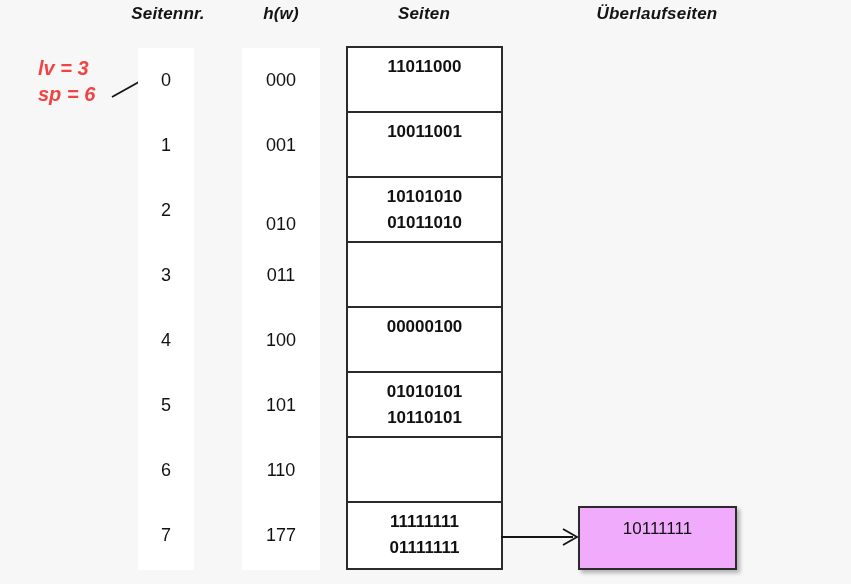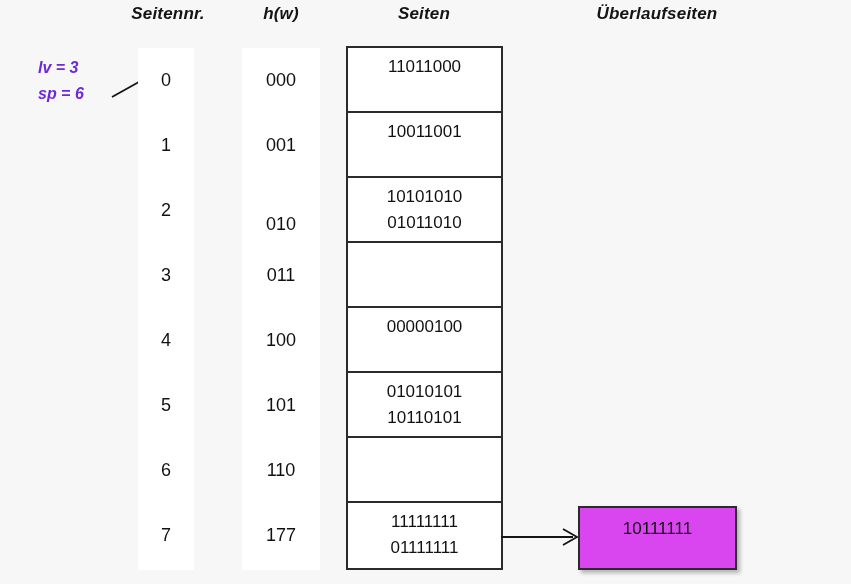--- a/index.html
+++ b/index.html
@@ -36,25 +36,25 @@
   #hdr-hw       { left: 281px; transform: translateX(-50%); }
   #hdr-seiten   { left: 424px; transform: translateX(-50%); }
   #hdr-ueber    { left: 657px; transform: translateX(-50%); font-style: italic; }
 
   
   .annotation {
     position: absolute;
     left: 38px;
     top: 55px;
     font-style: italic;
-    font-size: 16px;
+    font-size: 20px;
     font-weight: 600;
     line-height: 26px;
     white-space: nowrap;
-    color: #6d28d9;
+    color: #ef4444;
   }
   .annotation .line { display: block; }
 
   .pointer-arrow {
     position: absolute;
     left: 110px;
     top: 72px;
     width: 44px;
     height: 30px;
     pointer-events: none;
@@ -85,20 +85,21 @@
   
   #pages-box {
     position: absolute;
     left: 346px;
     top: 46px;
     width: 157px;
     height: 524px;
     border: 2px solid #2b2b2b;
     background: #ffffff;
     box-sizing: border-box;
+    font-weight: bold;
   }
   .page-row {
     position: relative;
     height: 65px;
     box-sizing: border-box;
     border-bottom: 2px solid #2b2b2b;
     text-align: center;
     padding-top: 6px;
   }
   .page-row:last-child {
@@ -121,21 +122,21 @@
     height: 28px;
     pointer-events: none;
   }
   #overflow-box {
     position: absolute;
     left: 578px;
     top: 506px;
     width: 159px;
     height: 64px;
     border: 2px solid #2b2b2b;
-    background: #d946ef;
+    background: #f0abfc;
     box-sizing: border-box;
     box-shadow: 3px 3px 4px rgba(0,0,0,0.28);
     text-align: center;
   }
   #overflow-box .rec {
     display: block;
     font-size: 17px;
     line-height: 26px;
     padding-top: 8px;
     white-space: nowrap;

